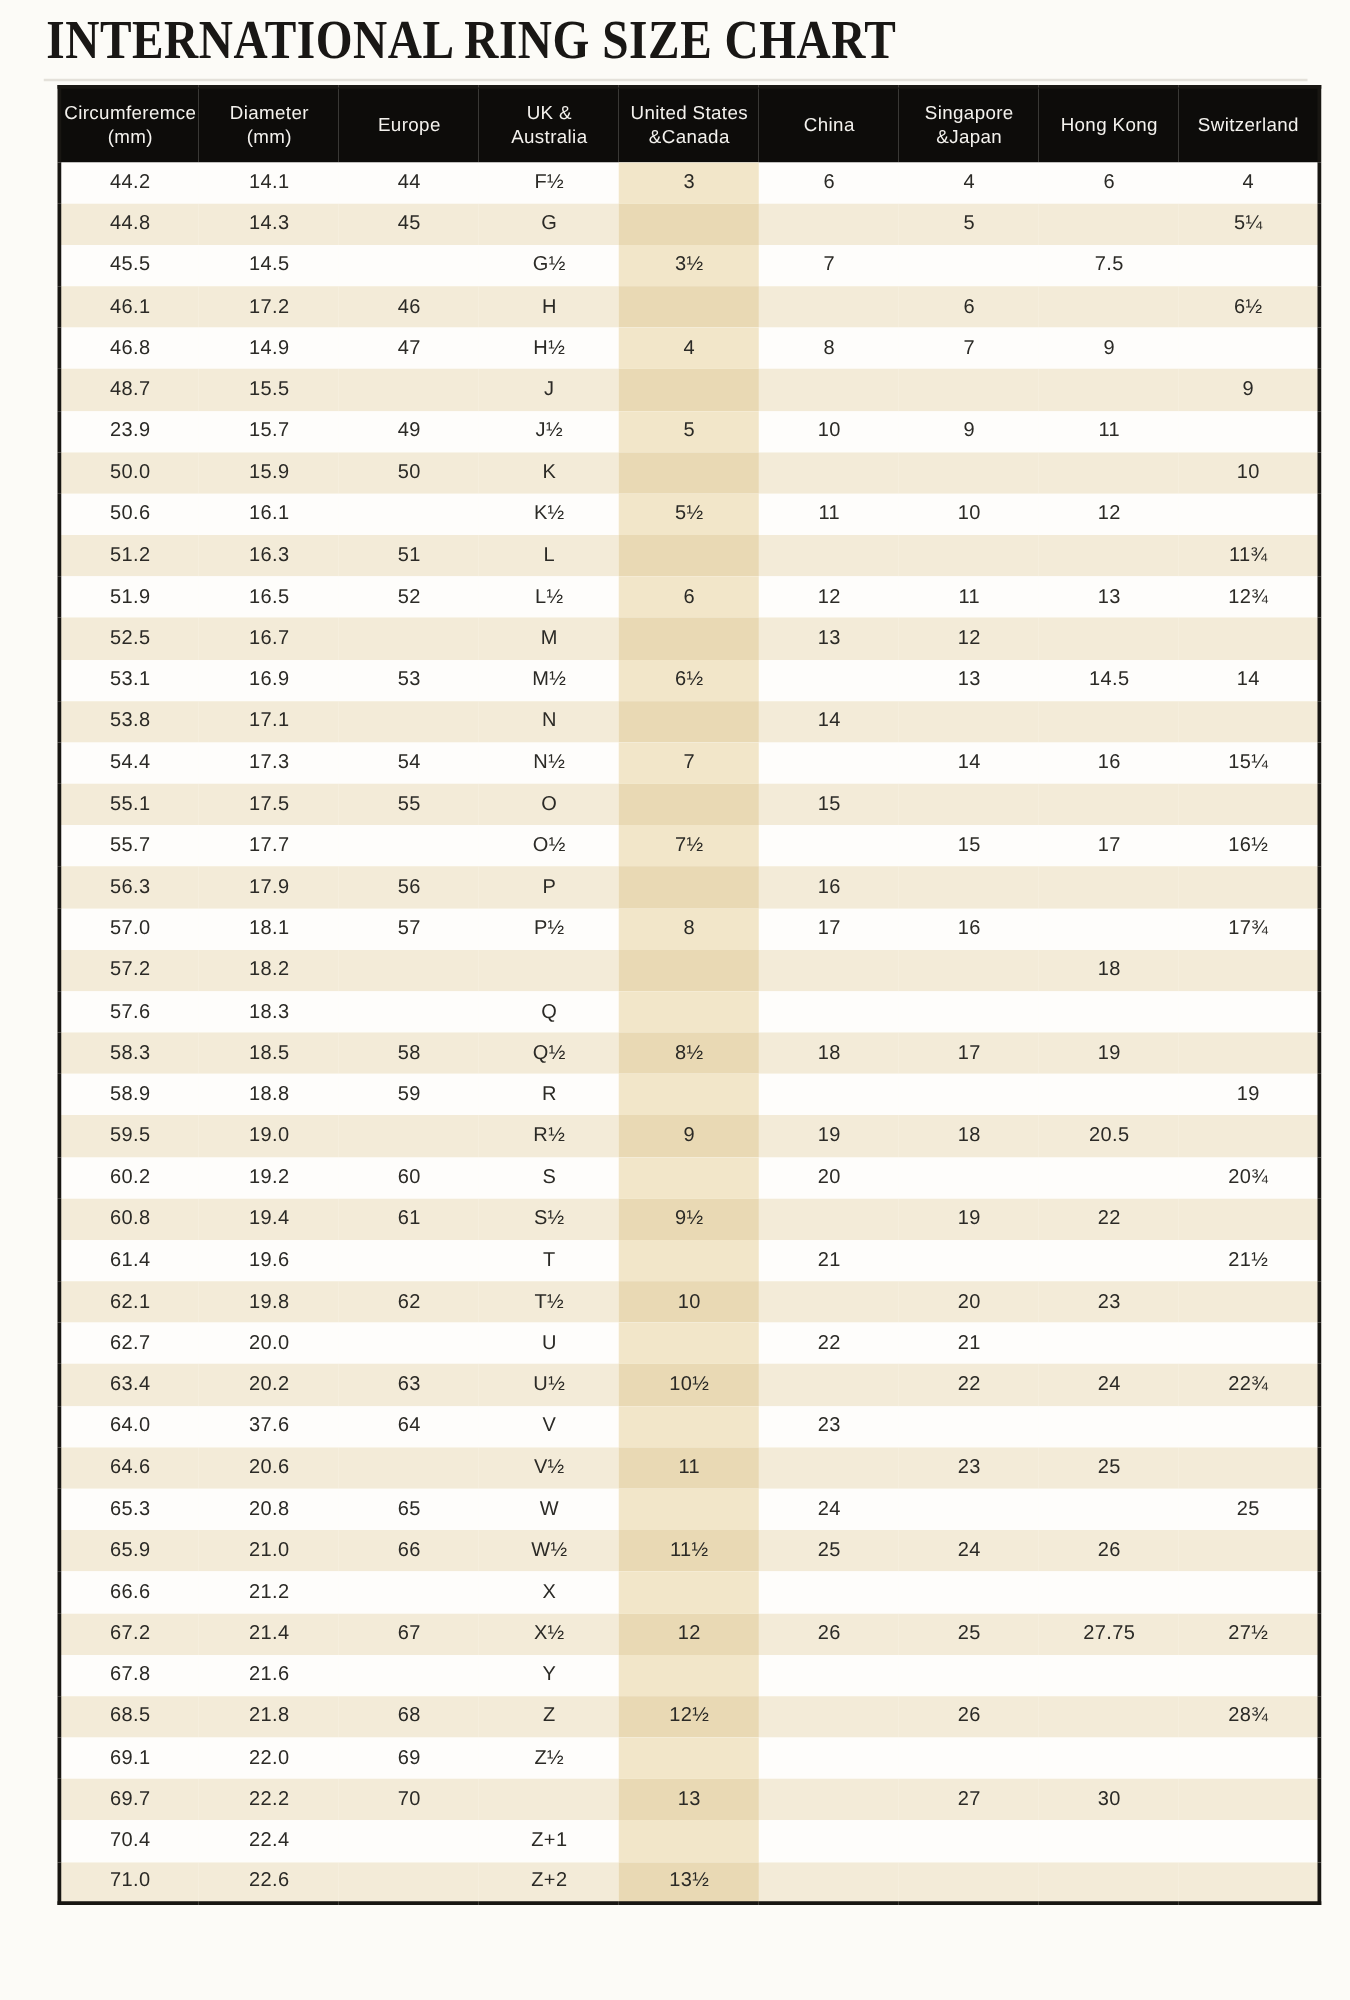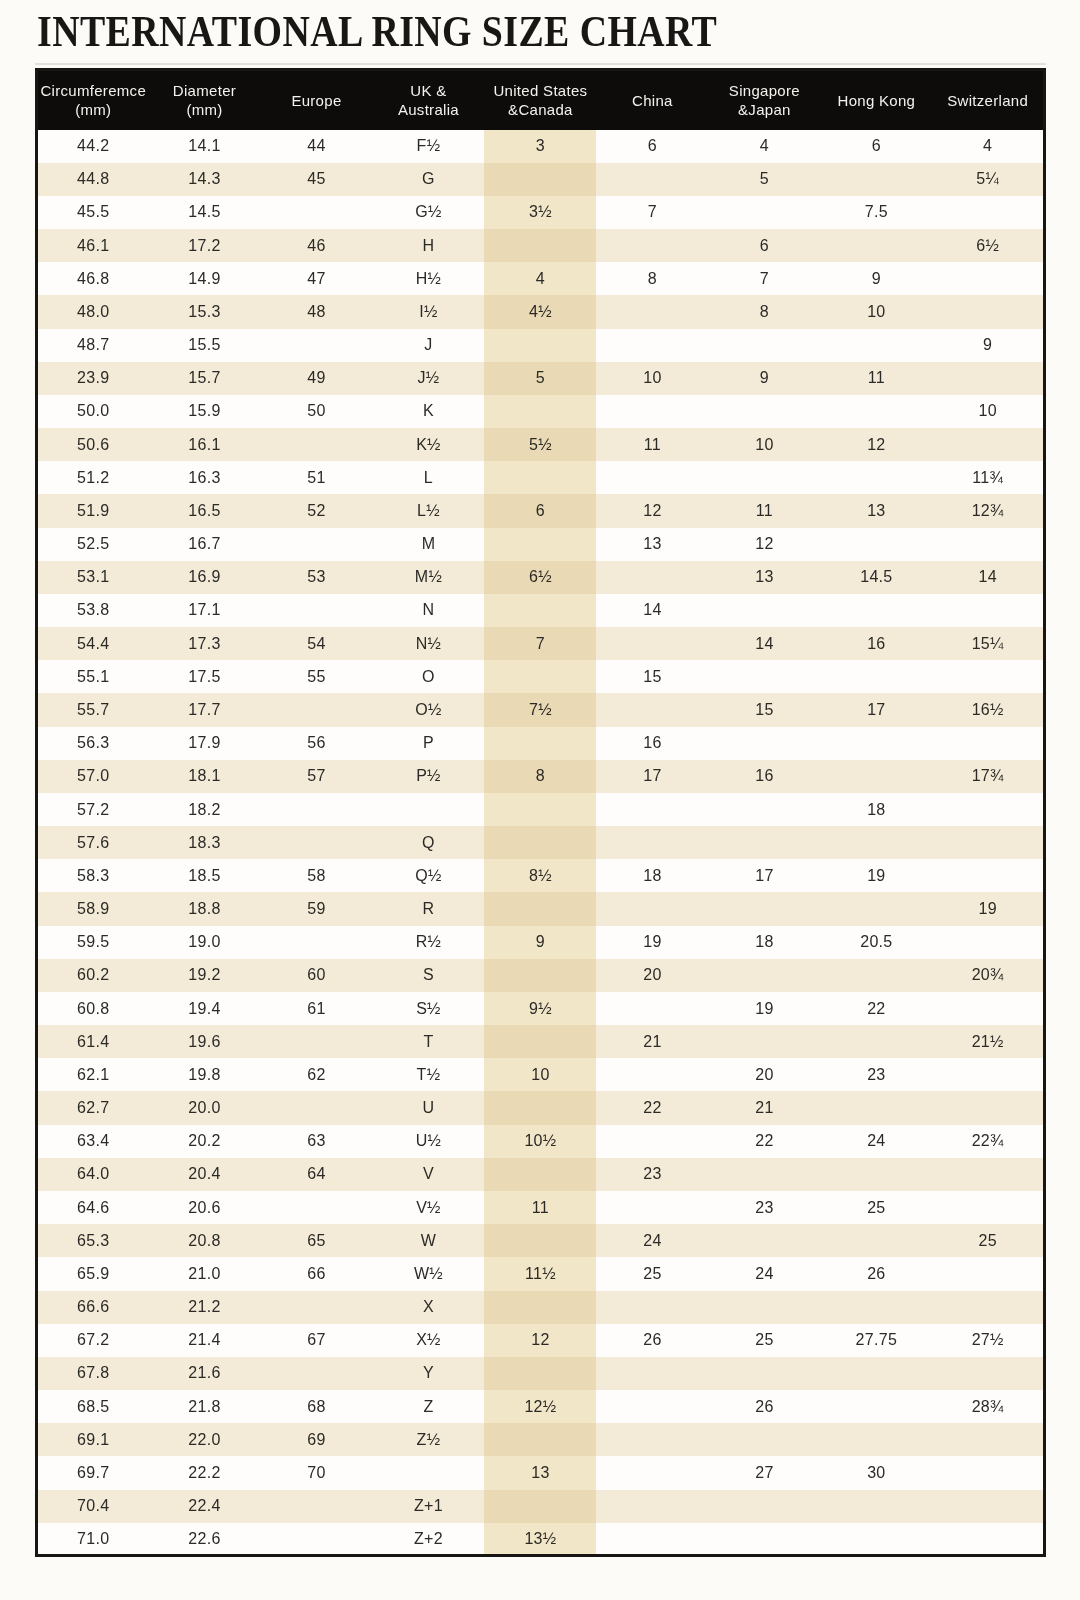--- a/index.html
+++ b/index.html
@@ -41,21 +41,21 @@
   }
   .title-rule {
     position: absolute;
     top: 63px; left: 35px;
     width: 1011px; height: 2px;
     background: var(--rule);
   }
 
   table.ring-table {
     position: absolute;
-    top: 68px; left: 35px;
+    top: 68px; left: 46px;
     width: 1011px;
     border-collapse: collapse;
     border: 3px solid var(--border);
     table-layout: fixed;
   }
   .ring-table thead tr { height: 60px; }
   .ring-table th {
     background: var(--header-bg);
     color: var(--header-text);
     font-weight: 400;
@@ -161,31 +161,20 @@
           <td>14.9</td>
           <td>47</td>
           <td>H½</td>
           <td>4</td>
           <td>8</td>
           <td>7</td>
           <td>9</td>
           <td></td>
         </tr>
         <tr>
-          <td>48.0</td>
-          <td>15.3</td>
-          <td>48</td>
-          <td>I½</td>
-          <td>4½</td>
-          <td></td>
-          <td>8</td>
-          <td>10</td>
-          <td></td>
-        </tr>
-        <tr>
           <td>48.7</td>
           <td>15.5</td>
           <td></td>
           <td>J</td>
           <td></td>
           <td></td>
           <td></td>
           <td></td>
           <td>9</td>
         </tr>
@@ -448,21 +437,21 @@
           <td>63</td>
           <td>U½</td>
           <td>10½</td>
           <td></td>
           <td>22</td>
           <td>24</td>
           <td>22¾</td>
         </tr>
         <tr>
           <td>64.0</td>
-          <td>20.4</td>
+          <td>37.6</td>
           <td>64</td>
           <td>V</td>
           <td></td>
           <td>23</td>
           <td></td>
           <td></td>
           <td></td>
         </tr>
         <tr>
           <td>64.6</td>

